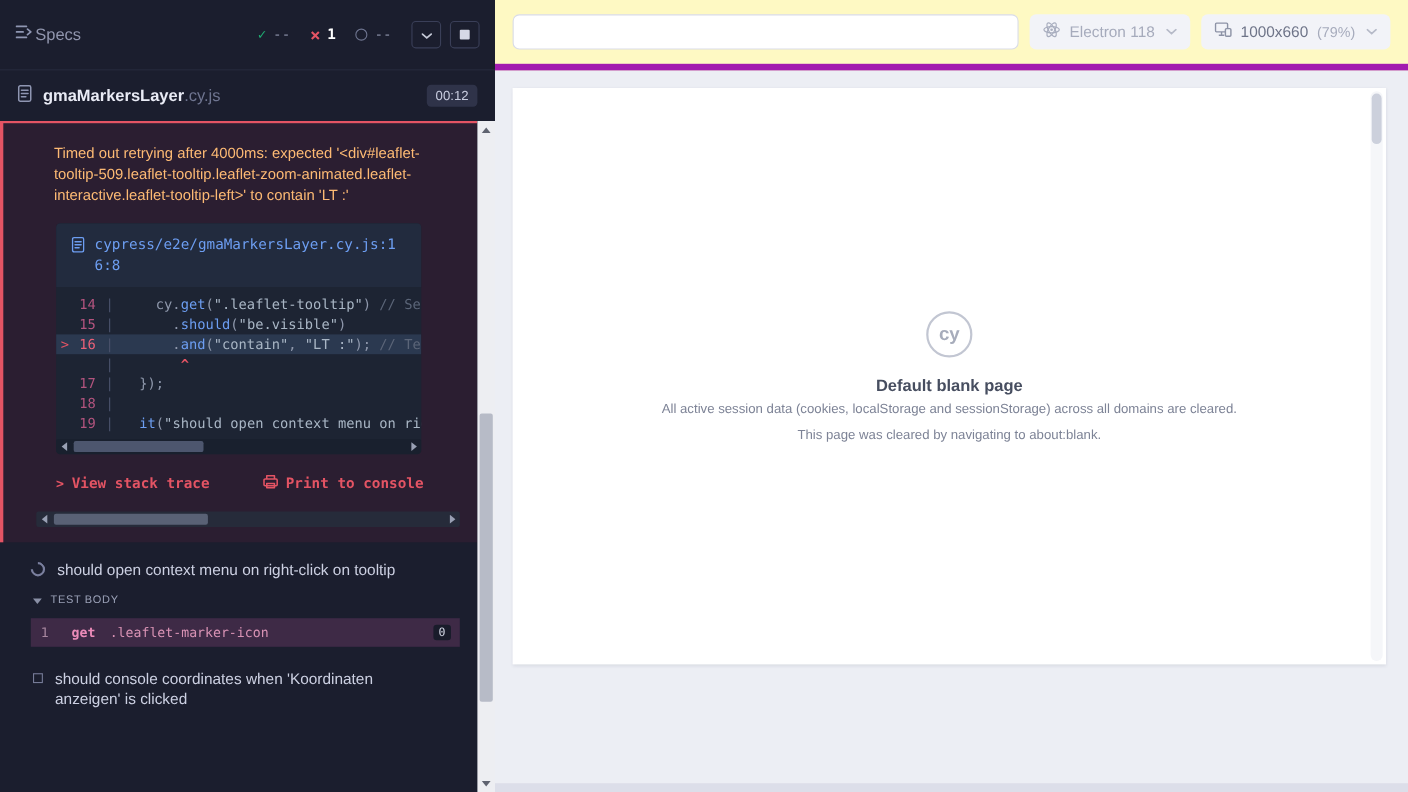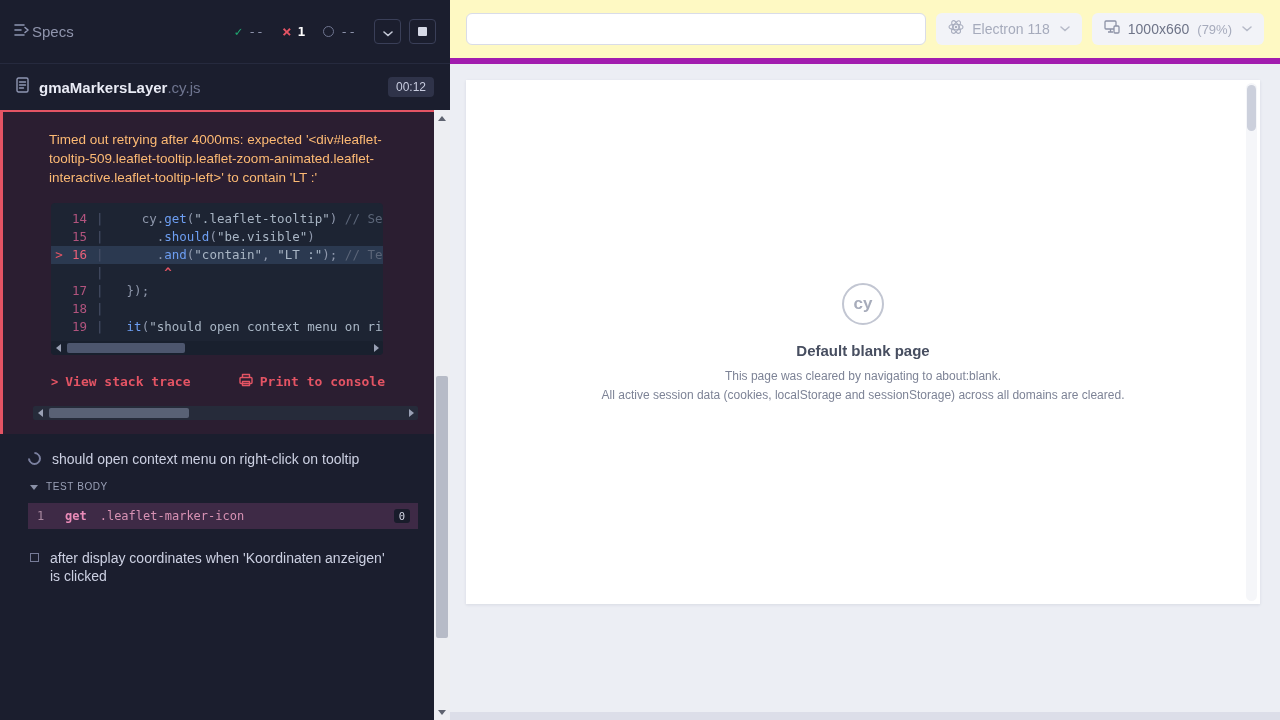--- a/index.html
+++ b/index.html
@@ -160,20 +160,29 @@
       <span class="duration-badge">00:12</span>
     </div>
 
     <div class="reporter-body">
       <div class="reporter-content">
 
         <section class="attempt">
           <div class="error-message">Timed out retrying after 4000ms: expected '&lt;div#leaflet-tooltip-509.leaflet-tooltip.leaflet-zoom-animated.leaflet-interactive.leaflet-tooltip-left&gt;' to contain 'LT :'</div>
 
           <div class="code-frame">
+            <div class="code-frame-header">
+              <span>
+                <svg width="12" height="15" viewBox="0 0 13 16" fill="none" stroke="#6d9ef2" stroke-width="1.4" stroke-linecap="round">
+                    <rect x="1" y="1" width="11" height="14" rx="1.5"></rect>
+                    <path d="M3.5 5h6M3.5 8h6M3.5 11h4"></path>
+                  </svg>
+              </span>
+              <span>cypress/e2e/gmaMarkersLayer.cy.js:16:8</span>
+            </div>
             <div class="code-body">
                 <div class="ln"><span class="ln-marker"></span><span class="ln-num">14</span><span class="ln-sep">|</span><span class="ln-code"><span class="tk-p">    cy.</span><span class="tk-fn">get</span><span class="tk-p">(</span><span class="tk-str">".leaflet-tooltip"</span><span class="tk-p">) </span><span class="tk-com">// Sele</span></span></div>
                 <div class="ln"><span class="ln-marker"></span><span class="ln-num">15</span><span class="ln-sep">|</span><span class="ln-code"><span class="tk-p">      .</span><span class="tk-fn">should</span><span class="tk-p">(</span><span class="tk-str">"be.visible"</span><span class="tk-p">)</span></span></div>
                 <div class="ln hl"><span class="ln-marker">&gt;</span><span class="ln-num">16</span><span class="ln-sep">|</span><span class="ln-code"><span class="tk-p">      .</span><span class="tk-fn">and</span><span class="tk-p">(</span><span class="tk-str">"contain"</span><span class="tk-p">, </span><span class="tk-str">"LT :"</span><span class="tk-p">); </span><span class="tk-com">// Test</span></span></div>
                 <div class="ln"><span class="ln-marker"></span><span class="ln-num"></span><span class="ln-sep">|</span><span class="ln-code"><span class="tk-caret">       ^</span></span></div>
                 <div class="ln"><span class="ln-marker"></span><span class="ln-num">17</span><span class="ln-sep">|</span><span class="ln-code"><span class="tk-p">  });</span></span></div>
                 <div class="ln"><span class="ln-marker"></span><span class="ln-num">18</span><span class="ln-sep">|</span><span class="ln-code"></span></div>
                 <div class="ln"><span class="ln-marker"></span><span class="ln-num">19</span><span class="ln-sep">|</span><span class="ln-code"><span class="tk-p">  </span><span class="tk-fn">it</span><span class="tk-p">(</span><span class="tk-str">"should open context menu on righ</span></span></div>
               </div>
             <div class="hscroll code-hscroll">
@@ -230,21 +239,21 @@
 
         <div class="command-row">
           <span class="cmd-number">1</span>
           <span class="cmd-method">get</span>
           <span class="cmd-message">.leaflet-marker-icon</span>
           <span class="cmd-badge">0</span>
         </div>
 
         <div class="pending-row">
           <span class="square-icon"></span>
-          <span class="test-title">after display coordinates when 'Koordinaten anzeigen' is clicked</span>
+          <span class="test-title">should console coordinates when 'Koordinaten anzeigen' is clicked</span>
         </div>
 
       </div>
 
       <div class="v-scrollbar">
         <span class="vs-btn vs-up">
             <span class="tri-up-d"></span>
           </span>
         <div class="vs-thumb"></div>
         <span class="vs-btn vs-down">
@@ -289,22 +298,22 @@
               <path d="M1 1l4 3.5L9 1"></path>
             </svg>
         </span>
       </div>
     </div>
 
     <div class="main-area">
       <div class="aut">
         <div class="cy-logo">cy</div>
         <div class="blank-title">Default blank page</div>
+        <div class="blank-line second">All active session data (cookies, localStorage and sessionStorage) across all domains are cleared.</div>
         <div class="blank-line">This page was cleared by navigating to about:blank.</div>
-        <div class="blank-line second">All active session data (cookies, localStorage and sessionStorage) across all domains are cleared.</div>
         <div class="aut-scroll">
           <div class="aut-thumb"></div>
         </div>
       </div>
     </div>
 
     <div class="bottom-strip"></div>
   </main>
 
 </div>

